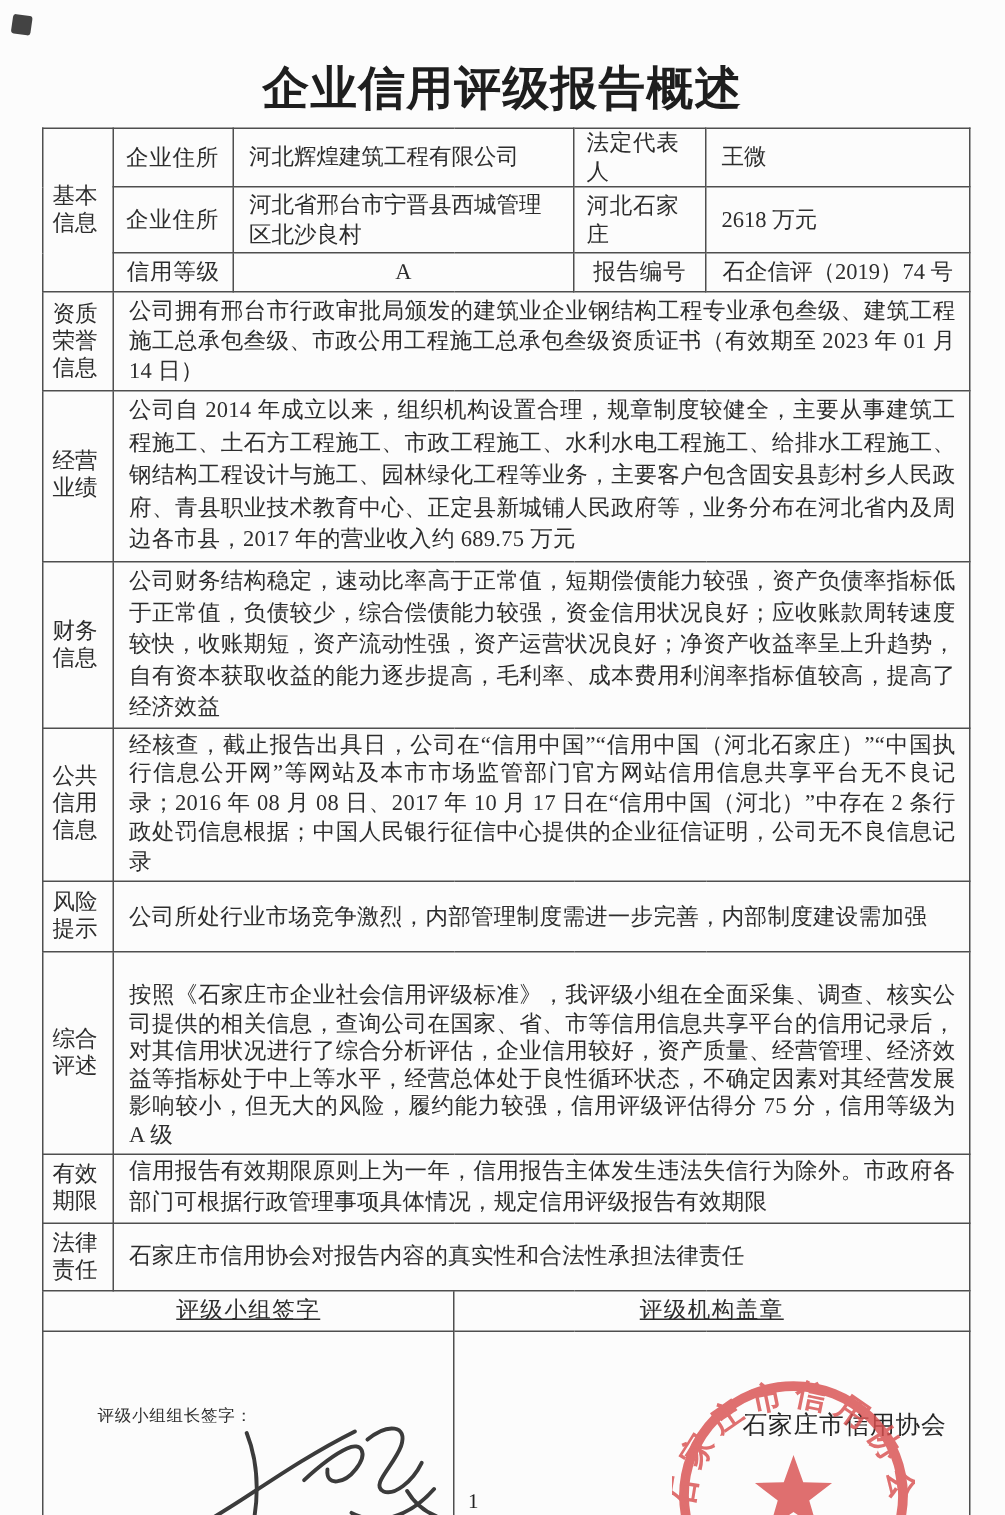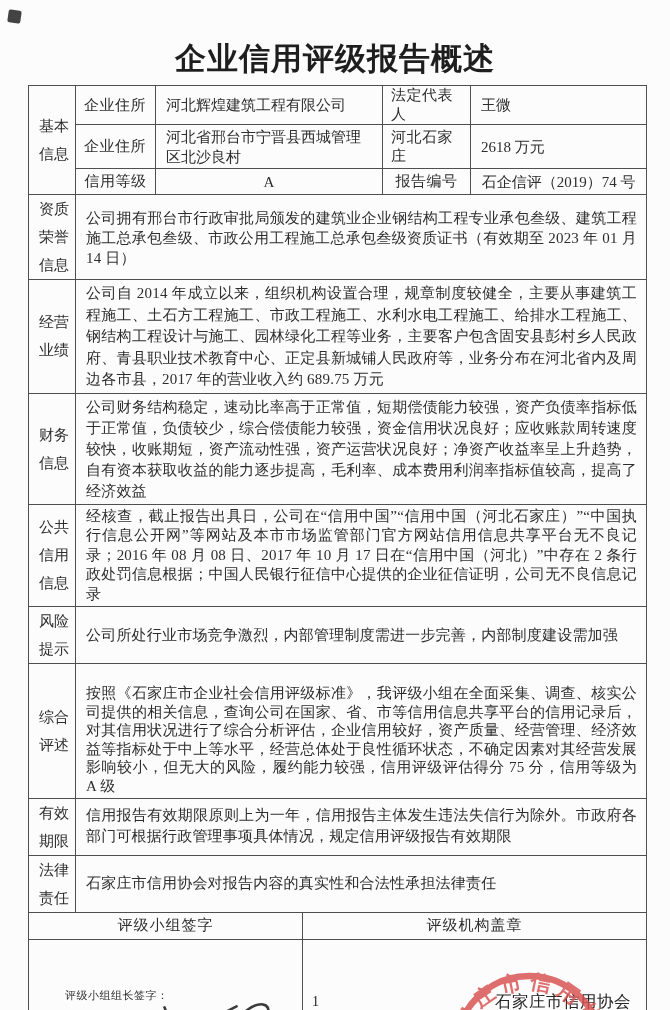--- a/index.html
+++ b/index.html
@@ -21,41 +21,41 @@
   }
   table#report {
     position:absolute; left:28px; top:85px; width:618px;
     border-collapse:collapse; table-layout:fixed;
   }
   #report td {
     border:1px solid #4f4f4f; font-size:15px; color:#2d2d2d;
     vertical-align:middle; overflow:hidden;
   }
   td.sec {
-    text-align:right; padding:0 6px; line-height:28px;
+    text-align:left; padding:0 6px; line-height:18px;
     word-break:break-all; font-size:15px;
   }
   td.flabel { padding:0 8px; letter-spacing:.5px; }
   td.val   { padding:0 10px; line-height:20px; }
   td.content {
     padding:2px 9px 2px 10px; text-align:justify; word-break:break-all;
     vertical-align:top; letter-spacing:.2px;
   }
   tr.r1 td { height:33px; }
   tr.r2 td { height:44px; }
   tr.r3 td { height:26px;text-align:center; }
   tr.r-zizhi   td { height:62px; }  tr.r-zizhi   td.content { line-height:20px; padding-top:3px; }
   tr.r-jingying td { height:112px; } tr.r-jingying td.content { line-height:21.5px; padding-top:3px; }
   tr.r-caiwu   td { height:88px; }  tr.r-caiwu   td.content { line-height:21px; padding-top:3px; }
   tr.r-gonggong td { height:80px; } tr.r-gonggong td.content { line-height:19.5px; padding-top:2px; }
   tr.r-fengxian td { height:47px; } tr.r-fengxian td.content { vertical-align:middle; text-align:left; }
   tr.r-zonghe  td { height:113px; } tr.r-zonghe  td.content { line-height:18.6px; padding-top:20px; }
   tr.r-youxiao td { height:43px; }  tr.r-youxiao td.content { line-height:21px; padding-top:1px; }
   tr.r-falv    td { height:45px; }  tr.r-falv    td.content { vertical-align:middle; text-align:left; }
-  tr.r-sighead td { height:27px; text-align:center; letter-spacing:1px; }
+  tr.r-sighead td { height:27px; text-align:center; letter-spacing:1px;text-decoration:underline; }
   tr.r-sigbody td { height:187px; vertical-align:top; padding:0; }
   .cellbox { position:relative; width:100%; height:187px; }
   #leader-sign-label { position:absolute; left:36px; top:48px; font-size:11px; letter-spacing:.5px; }
   #signature-svg { position:absolute; left:92px; top:52px; transform:rotate(-4deg); }
   #stamp-org-text { position:absolute; left:192px; top:51px; font-size:16.5px; letter-spacing:.5px; color:#262626; }
   #stamp-svg { position:absolute; left:145px; top:28px; opacity:.82; }
   #page-number { position:absolute; left:312px; top:994px; width:40px; font-size:14px; color:#222; }
 </style>
 </head>
 <body>

